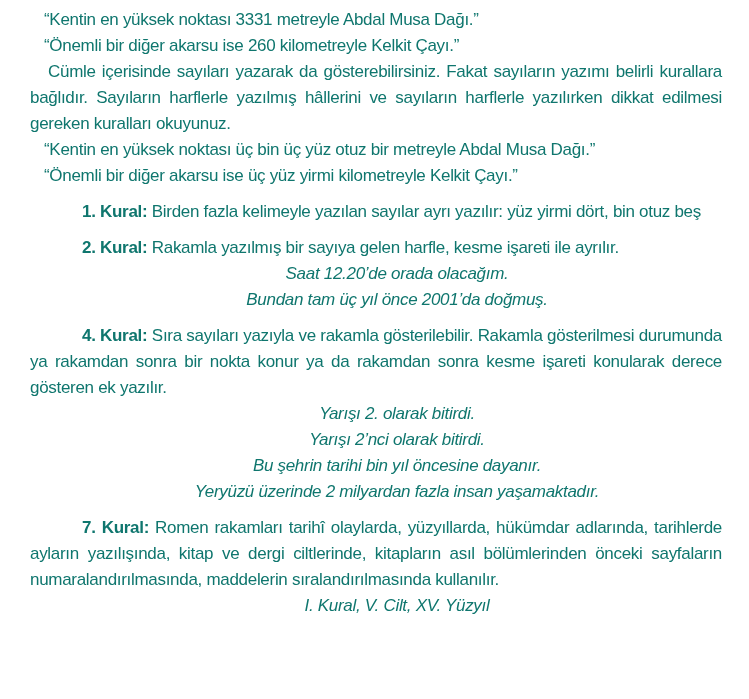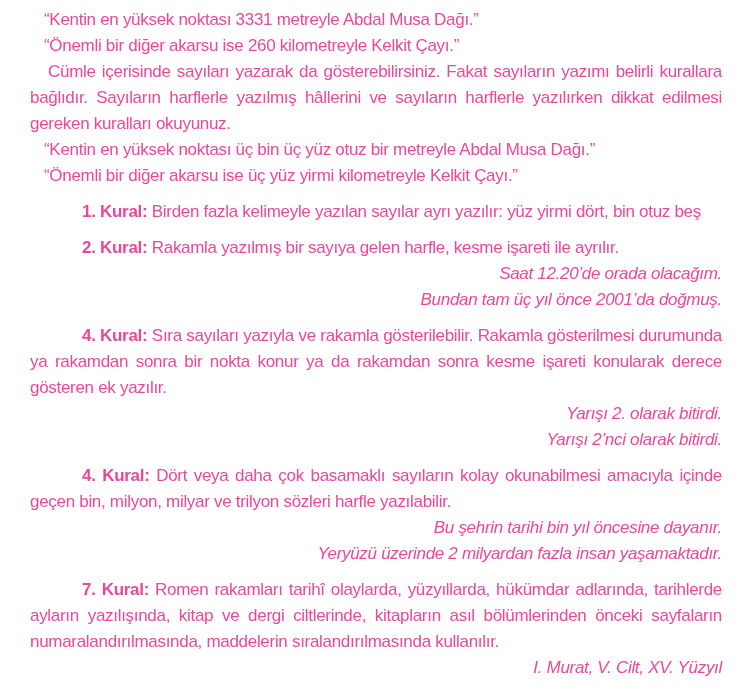--- a/index.html
+++ b/index.html
@@ -12,42 +12,42 @@
   }
   .page {
     box-sizing: border-box;
     width: 749px;
     height: 699px;
     padding: 7px 27px 0 30px;
     font-family: "Liberation Sans", sans-serif;
     font-size: 17px;
     letter-spacing: -0.3px;
     line-height: 26px;
-    color: #ec4899;
+    color: #0f766e;
   }
   p { margin: 0; }
   .quote {
     padding-left: 14px;
     text-align: left;
   }
   .intro {
     margin-top: 0;
     text-align: justify;
     text-indent: 18px;
   }
   .rule {
     margin-top: 10px;
     text-align: justify;
     text-indent: 18px;
   }
   .rule-label { font-weight: bold; margin-left: 34px; }
   .example {
     font-style: italic;
     margin-left: 42px;
-    text-align: right;
+    text-align: center;
   }
 </style>
 </head>
 <body>
 
 <div class="page">
 
   <p class="quote">“Kentin en yüksek noktası 3331 metreyle Abdal Musa Dağı.”</p>
   <p class="quote">“Önemli bir diğer akarsu ise 260 kilometreyle Kelkit Çayı.”</p>
 
@@ -59,20 +59,19 @@
   <p class="rule"><span class="rule-label">1. Kural:</span> <span>Birden fazla kelimeyle yazılan sayılar ayrı yazılır: yüz yirmi dört, bin otuz beş</span></p>
 
   <p class="rule"><span class="rule-label">2. Kural:</span> <span>Rakamla yazılmış bir sayıya gelen harfle, kesme işareti ile ayrılır.</span></p>
   <p class="example">Saat 12.20’de orada olacağım.</p>
   <p class="example">Bundan tam üç yıl önce 2001’da doğmuş.</p>
 
   <p class="rule"><span class="rule-label">4. Kural:</span> <span>Sıra sayıları yazıyla ve rakamla gösterilebilir. Rakamla gösterilmesi durumunda ya rakamdan sonra bir nokta konur ya da rakamdan sonra kesme işareti konularak derece gösteren ek yazılır.</span></p>
   <p class="example">Yarışı 2. olarak bitirdi.</p>
   <p class="example">Yarışı 2’nci olarak bitirdi.</p>
 
-  <p class="rule"><span class="rule-label">4. Kural:</span> <span>Dört veya daha çok basamaklı sayıların kolay okunabilmesi amacıyla içinde geçen bin, milyon, milyar ve trilyon sözleri harfle yazılabilir.</span></p>
   <p class="example">Bu şehrin tarihi bin yıl öncesine dayanır.</p>
   <p class="example">Yeryüzü üzerinde 2 milyardan fazla insan yaşamaktadır.</p>
 
   <p class="rule"><span class="rule-label">7. Kural:</span> <span>Romen rakamları tarihî olaylarda, yüzyıllarda, hükümdar adlarında, tarihlerde ayların yazılışında, kitap ve dergi ciltlerinde, kitapların asıl bölümlerinden önceki sayfaların numaralandırılmasında, maddelerin sıralandırılmasında kullanılır.</span></p>
-  <p class="example">I. Murat, V. Cilt, XV. Yüzyıl</p>
+  <p class="example">I. Kural, V. Cilt, XV. Yüzyıl</p>
 
 </div>
 
 </body></html>

